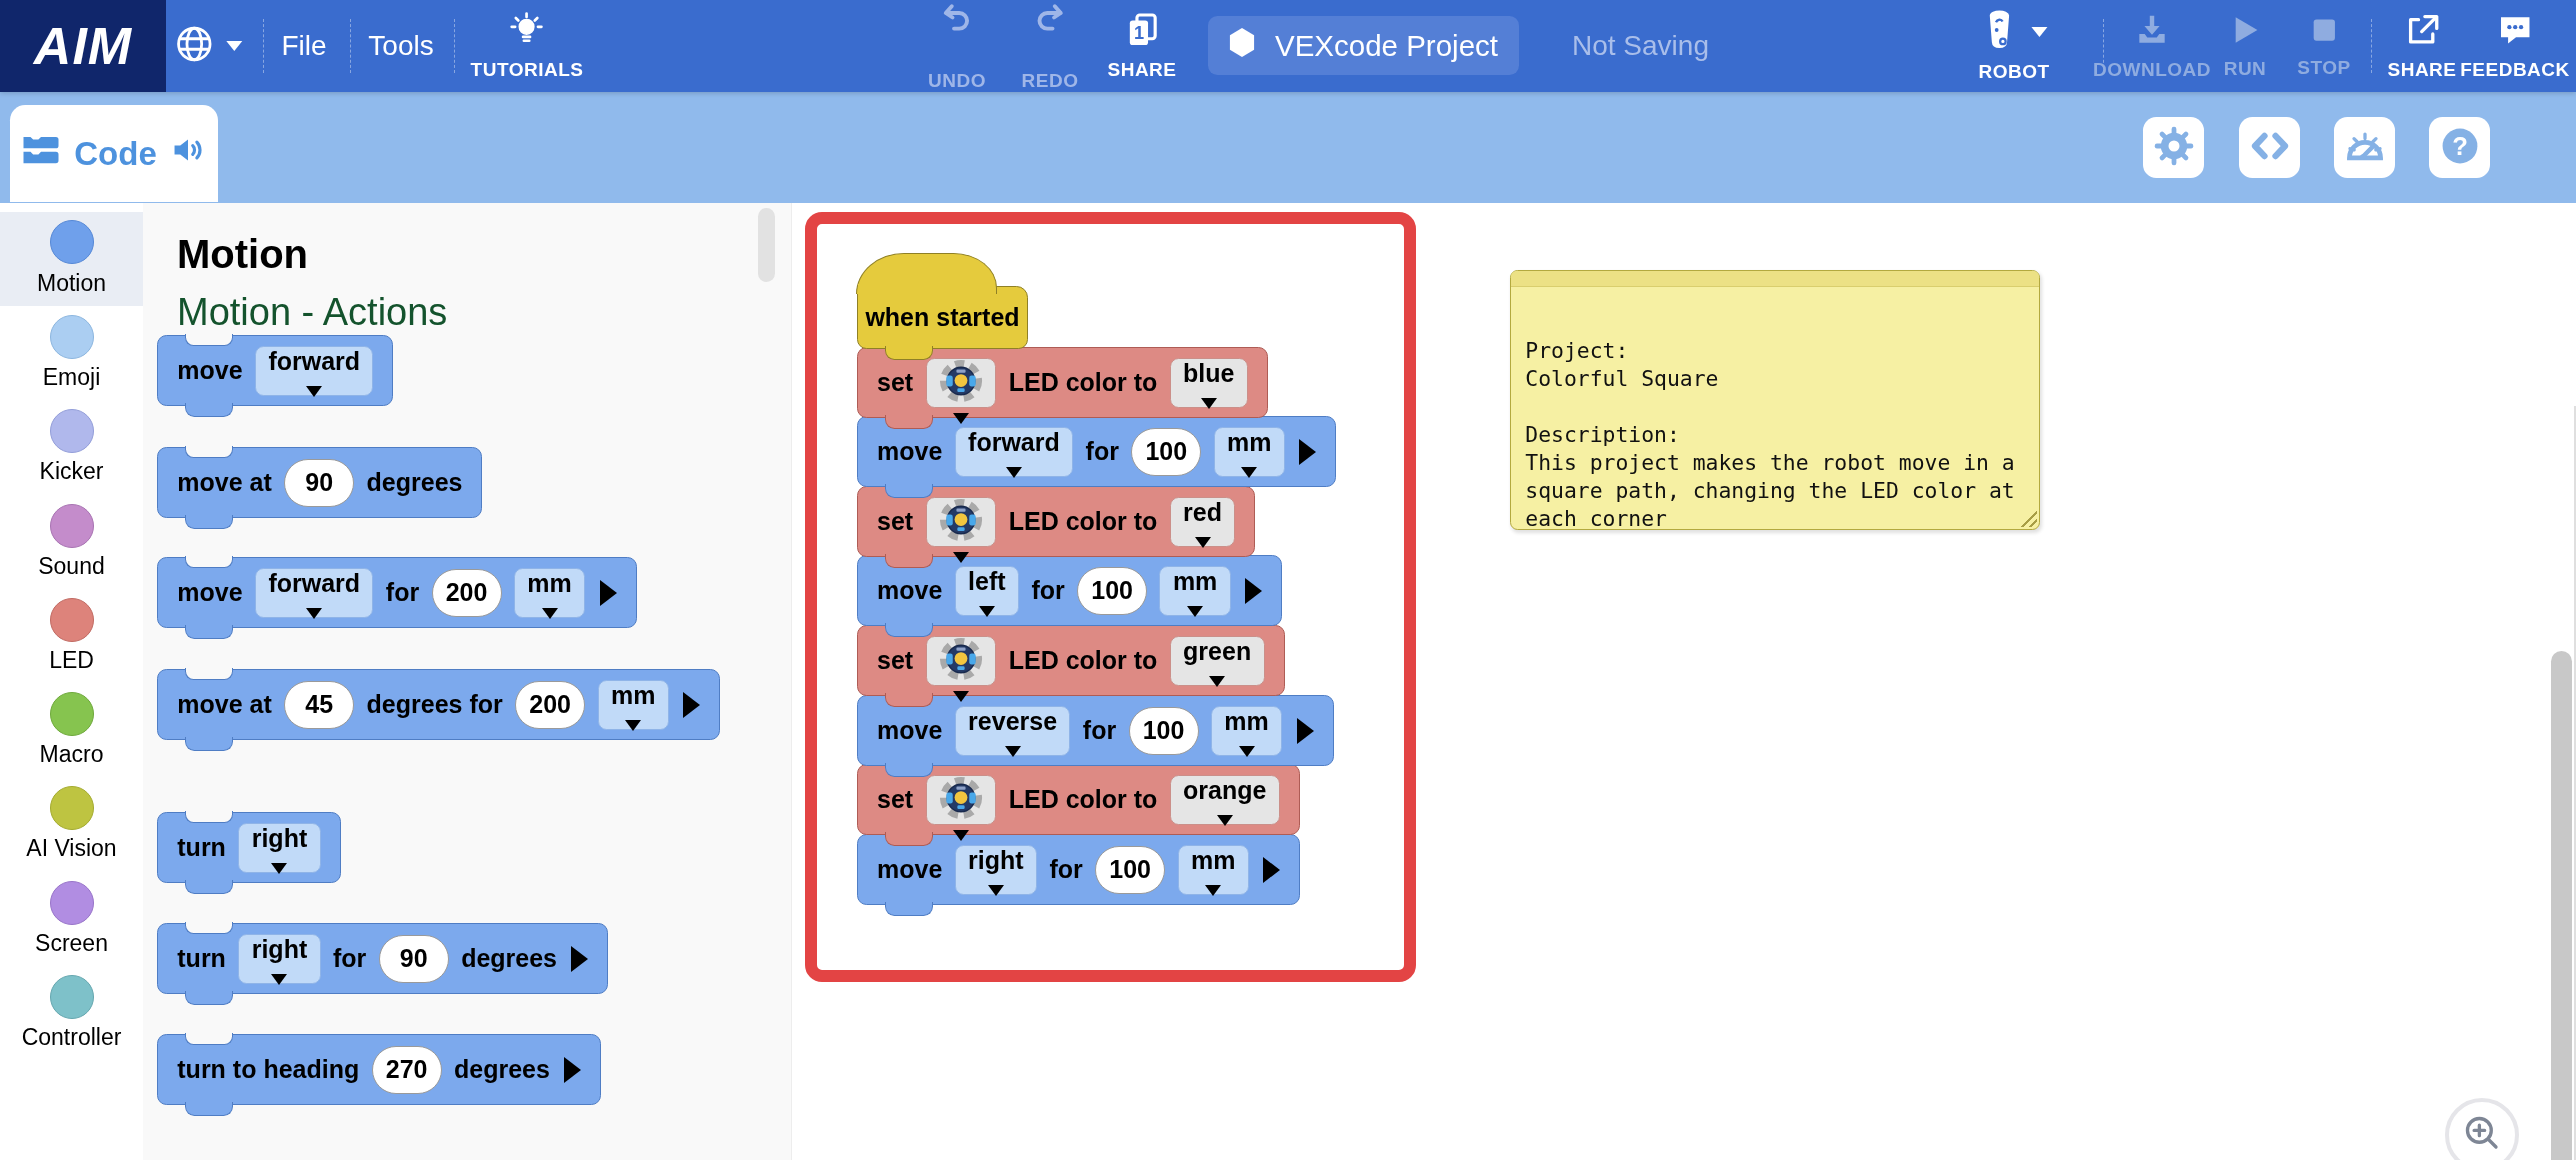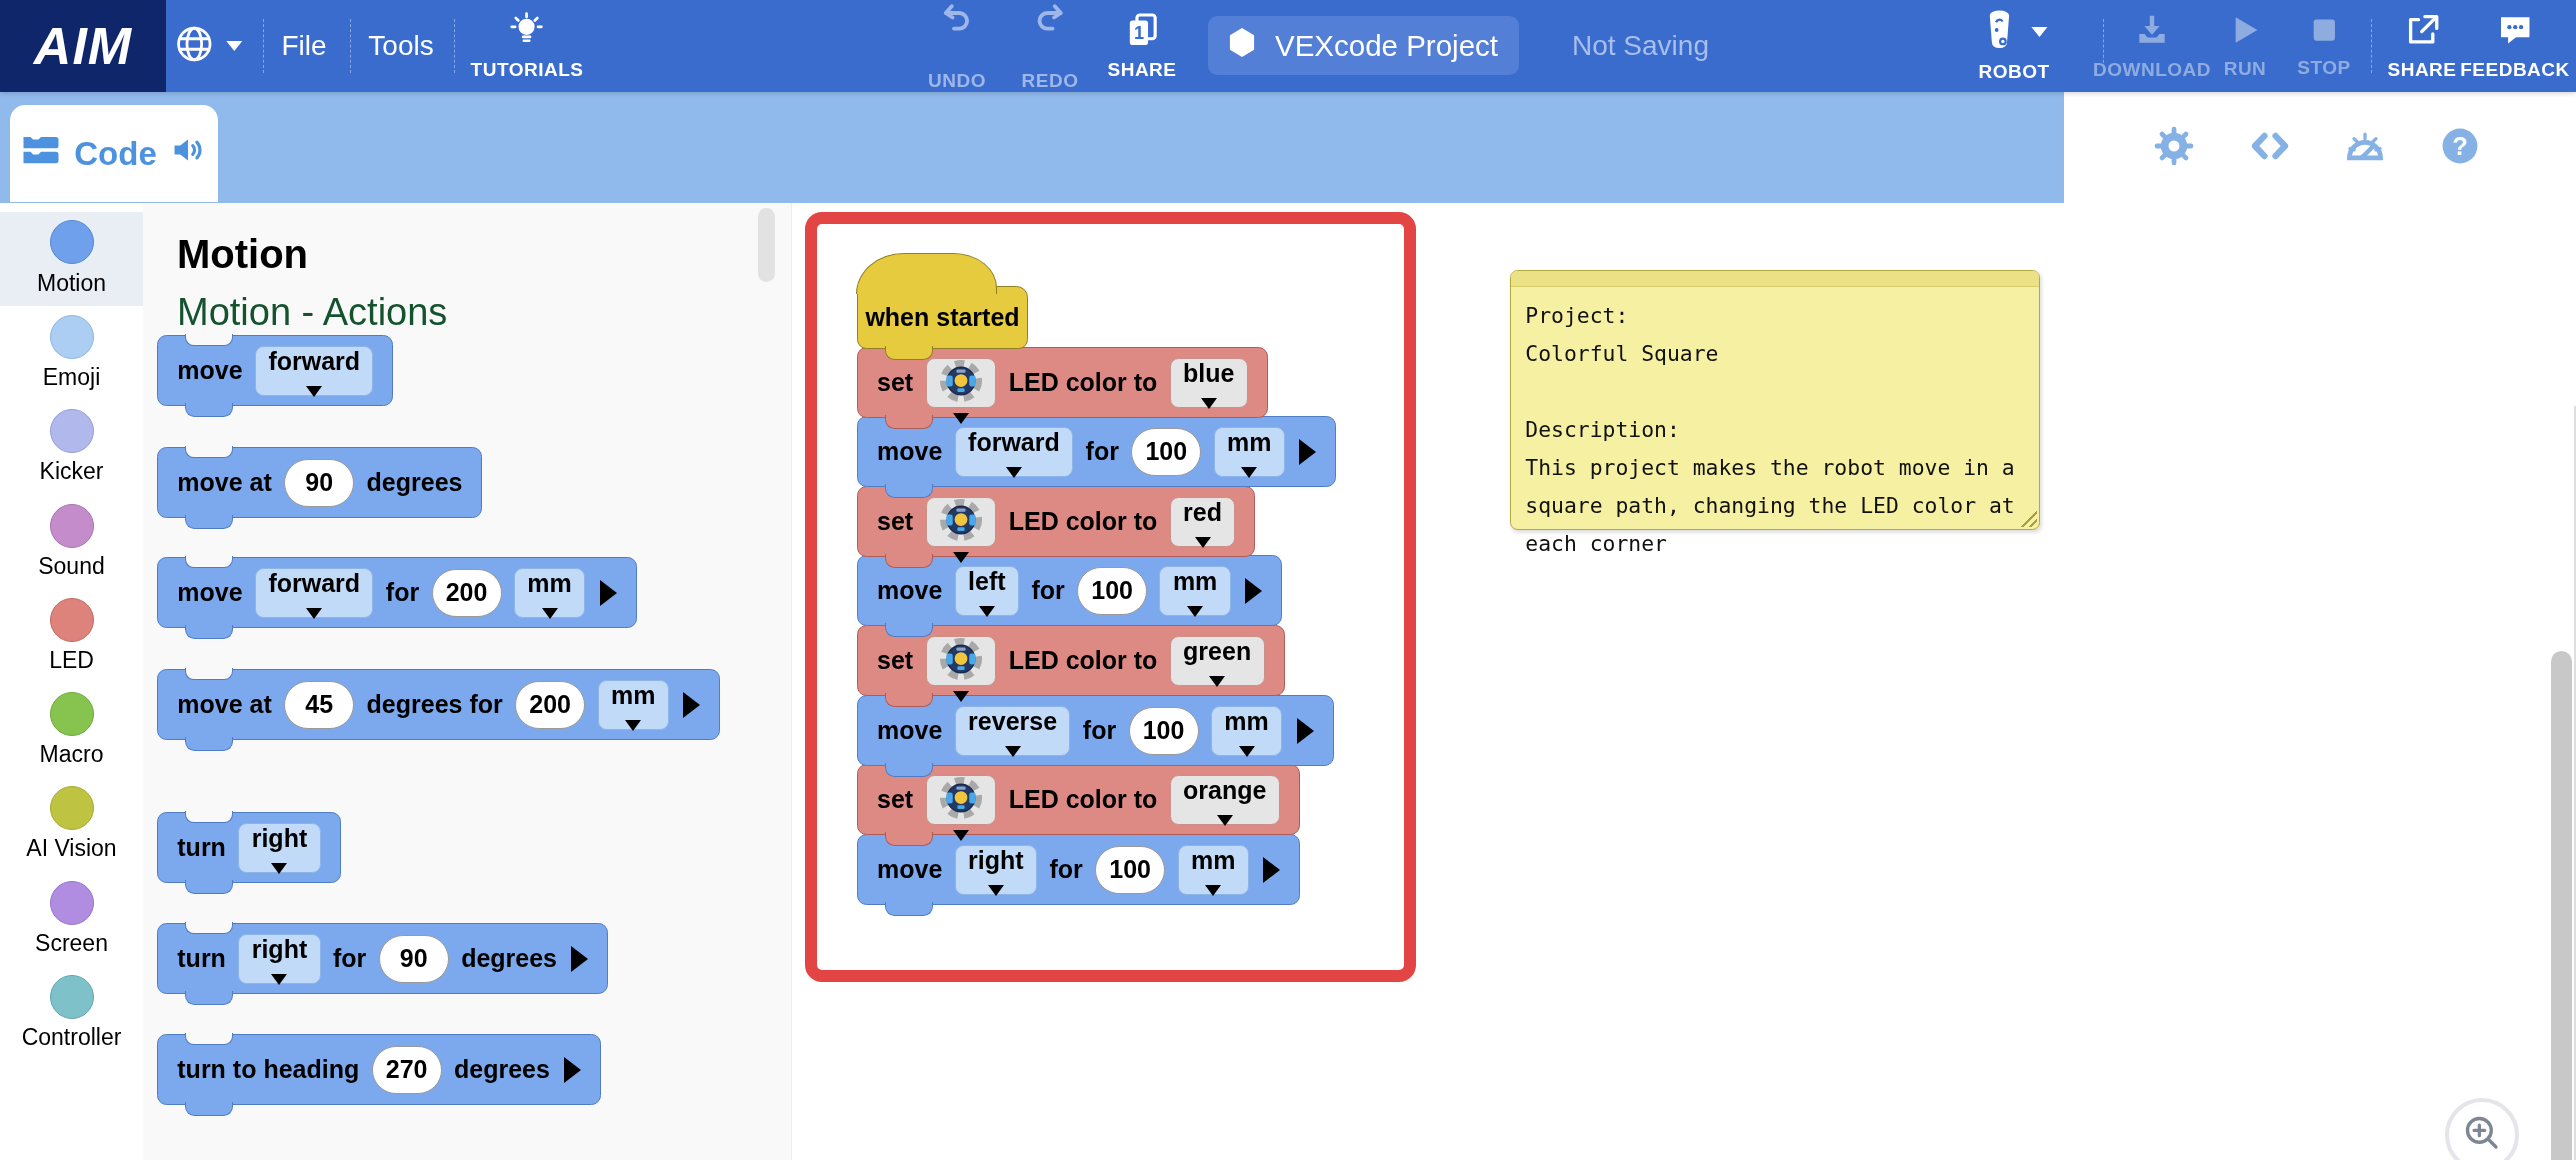--- a/index.html
+++ b/index.html
@@ -23,21 +23,21 @@
   .langrow{position:absolute;top:0;height:92px;display:flex;align-items:center;gap:11.4px;
     transform:translateX(-50%);color:#fff;cursor:pointer;}
   .caret-w{width:0;height:0;border-left:8.6px solid transparent;border-right:8.6px solid transparent;
     border-top:10.5px solid #fff;}
   .chip{position:absolute;left:1208px;top:16px;height:59px;border-radius:9.5px;background:#547FD6;
     display:flex;align-items:center;gap:20px;padding:0 21px;color:#fff;font-size:29.5px;cursor:pointer;}
   .notsaving{position:absolute;left:1572px;top:0;height:92px;display:flex;align-items:center;
     color:#A9BEEA;font-size:28px;}
 
   
-  .subbar{position:absolute;left:0;top:92px;width:2064px;height:111px;background:#90BAEC;z-index:30;}
+  .subbar{position:absolute;left:0;top:92px;width:2576px;height:111px;background:#90BAEC;z-index:30;}
   .codetab{position:absolute;left:9.5px;top:13.3px;width:208px;height:97px;background:#fff;
     border-radius:15.2px 15.2px 0 0;display:flex;align-items:center;justify-content:center;gap:12.4px;
     color:#4D92DE;font-size:33px;font-weight:700;cursor:pointer;}
   .sqbtn{position:absolute;top:25px;width:61px;height:61px;background:#fff;border-radius:13.3px;
     display:flex;align-items:center;justify-content:center;cursor:pointer;}
 
   
   .main{position:absolute;left:0;top:203px;width:2576px;height:957px;background:#fff;}
   .catbar{position:absolute;left:0;top:0;width:143px;height:957px;background:#fff;
     border-right:1px solid #ECECEC;}
@@ -90,21 +90,21 @@
   .hat .bump{background:#E5CB3D;border-color:#8F8026;z-index:3;}
 
   
   .frame{position:absolute;left:805px;top:211px;width:611px;height:770px;border:12.4px solid #E34444;
     border-radius:17px;box-sizing:border-box;background:transparent;z-index:5;pointer-events:none;}
   .comment{position:absolute;left:1510px;top:270px;width:530px;height:260px;background:#F6F0A3;
     border:1.9px solid #B3A93F;border-radius:7.6px;box-sizing:border-box;box-shadow:1.9px 2.9px 3.8px rgba(0,0,0,.12);}
   .comment-head{height:15.2px;background:#ECE185;border-bottom:1px solid #D9CE6E;
     border-radius:5.7px 5.7px 0 0;cursor:grab;}
   .comment-body{padding:9.5px 14.3px;font-family:"DejaVu Sans Mono",monospace;font-size:21.4px;
-    line-height:38px;color:#111;white-space:pre-wrap;cursor:text;}
+    line-height:28px;color:#111;white-space:pre-wrap;cursor:text;margin-top:40px;}
   .resize{position:absolute;right:1.9px;bottom:1.9px;width:19px;height:19px;cursor:nwse-resize;
     background:repeating-linear-gradient(135deg,transparent 0 3.8px,#A79D45 3.8px 5.7px);
     clip-path:polygon(100% 0,100% 100%,0 100%);}
   .zoombtn{position:absolute;left:2445px;top:1097px;width:74px;height:74px;border-radius:50%;
     background:#fff;border:4.8px solid #E5E5E9;box-sizing:border-box;display:flex;align-items:center;
     justify-content:center;cursor:pointer;z-index:20;}
   .vscroll{position:absolute;right:3.8px;top:448px;width:21px;height:713px;background:#C8C8C8;
     border-radius:11.4px 11.4px 0 0;cursor:pointer;z-index:25;}
   .edgeline{position:absolute;right:0;top:203px;bottom:0;width:1.9px;background:#DFDFDF;}
 </style>

